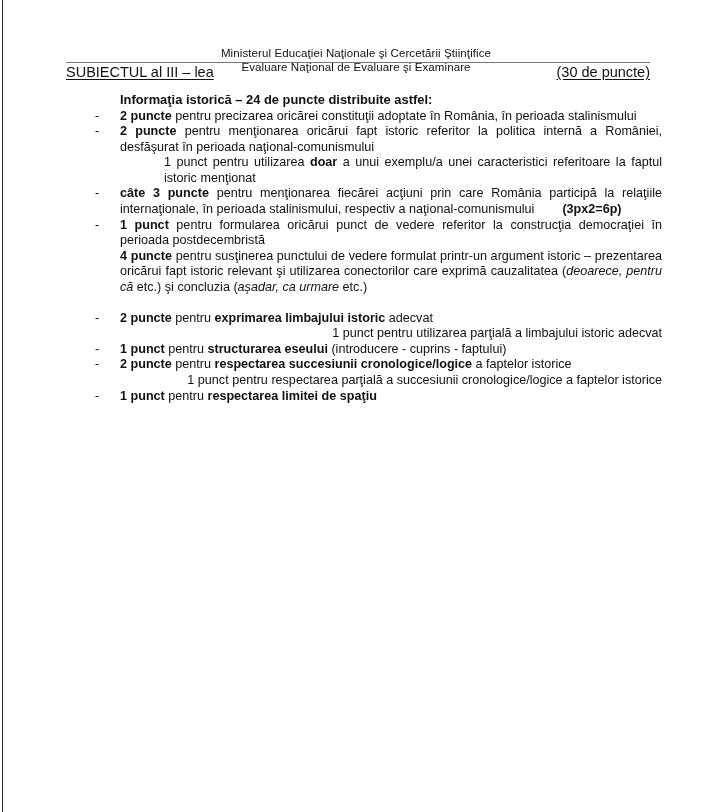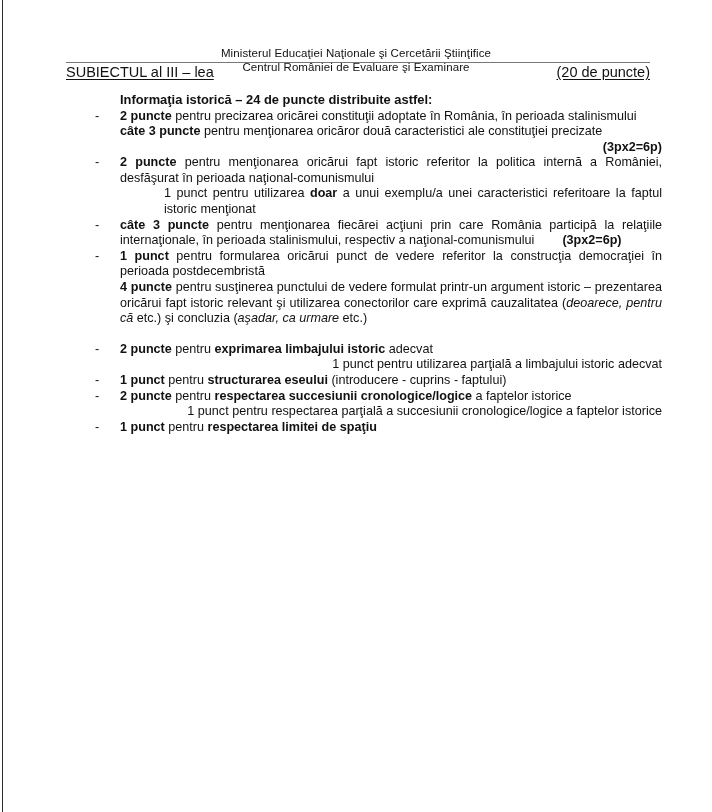--- a/index.html
+++ b/index.html
@@ -144,43 +144,39 @@
 </style>
 </head>
 <body>
 
 <div class="page-left-border"></div>
 
 <div class="page">
 
   <div class="doc-header">
     <div>Ministerul Educaţiei Naţionale şi Cercetării Ştiinţifice</div>
-    <div>Centrul României de Evaluare şi Examinare</div>
+    <div>Evaluare Naţional de Evaluare şi Examinare</div>
   </div>
 
   <div class="header-rule"></div>
 
   <div class="subject-row">
     <span>SUBIECTUL al III – lea</span>
-    <span>(20 de puncte)</span>
+    <span>(30 de puncte)</span>
   </div>
 
   <div class="body-block">
 
     <div class="line section-head">Informaţia istorică – 24 de puncte distribuite astfel:</div>
 
     <div class="line item p-just">
       <span class="dash">-</span>
       <b>2 puncte</b><span> pentru precizarea oricărei constituţii adoptate în România, în perioada stalinismului</span>
     </div>
 
-    <div class="line cont p-left">
-      <b>câte 3 puncte</b><span> pentru menţionarea oricăror două caracteristici ale constituţiei precizate</span>
-      <span class="pts-right">(3px2=6p)</span>
-    </div>
 
     <div class="line item p-just">
       <span class="dash">-</span>
       <b>2 puncte</b><span> pentru menţionarea oricărui fapt istoric referitor la politica internă a României, desfăşurat în perioada naţional-comunismului</span>
     </div>
 
 
     <div class="line subclause">
       <span>1 punct pentru utilizarea </span><b>doar</b><span> a unui exemplu/a unei caracteristici referitoare la faptul istoric menţionat</span>
     </div>

